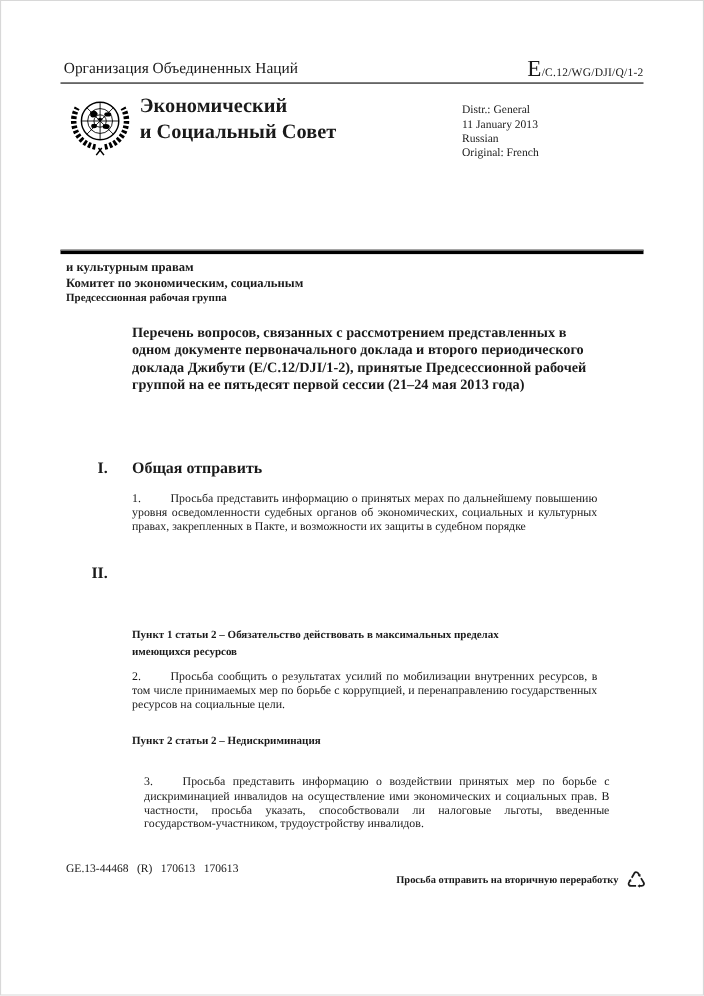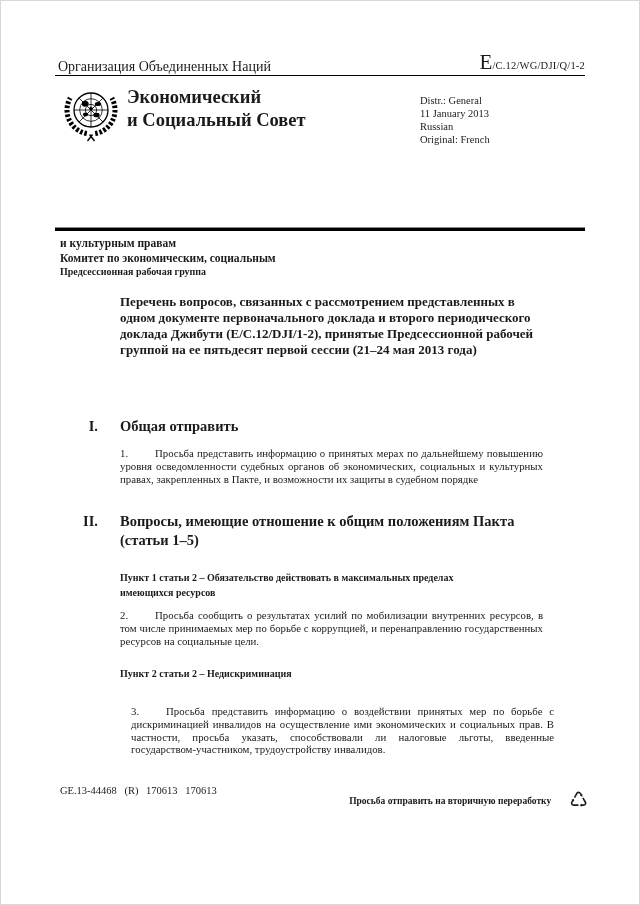--- a/index.html
+++ b/index.html
@@ -5,21 +5,21 @@
   html,body{margin:0;padding:0;}
   body{
     width:640px;height:905px;position:relative;
     background:#ffffff;color:#1a1a1a;
     font-family:"Liberation Serif","DejaVu Serif",serif;
     overflow:hidden;
     box-shadow:inset 0 0 0 1px #d8d8d8;
   }
   .abs{position:absolute;}
   
-  .header-row{left:58px;top:50px;width:527px;display:flex;justify-content:space-between;align-items:flex-end;}
+  .header-row{left:58px;top:50px;width:527px;display:flex;justify-content:space-between;align-items:center;}
   .org-name{font-size:14px;}
   .doc-symbol{font-size:10.5px;letter-spacing:.2px;}
   .doc-symbol .bigE{font-size:21px;}
   .rule-thin{left:55px;top:75px;width:530px;height:1px;background:#000;}
   
   .emblem{left:59px;top:84px;width:64px;height:68px;}
   .council-title{left:127px;top:86px;font-weight:bold;font-size:18.5px;line-height:23px;}
   .distr-block{left:420px;top:94px;font-size:10.5px;line-height:13px;}
   .rule-thick{left:55px;top:227px;width:530px;height:3px;background:#000;border-top:1px solid #888;}
   
@@ -29,21 +29,21 @@
   .doc-title{left:120px;top:294px;width:428px;font-weight:bold;font-size:13px;line-height:16px;}
   
   .section-head{left:68px;display:flex;font-weight:bold;font-size:14.5px;line-height:18.5px;}
   .secnum{width:30px;text-align:right;flex:none;}
   .sectext{margin-left:22px;width:430px;}
   .sub-head{left:120px;width:345px;font-weight:bold;font-size:10px;line-height:15px;}
   .para{left:120px;width:423px;font-size:10.8px;line-height:12.8px;text-align:justify;}
   .pnum{display:inline-block;width:35px;}
   
   .footer-left{left:60px;top:785px;font-size:10.5px;word-spacing:5px;}
-  .footer-right{right:52px;top:790px;display:flex;align-items:center;gap:18px;}
+  .footer-right{right:52px;top:790px;display:flex;align-items:center;gap:7px;}
   .recycle-text{font-weight:bold;font-size:9.5px;}
   .recycle-glyph{font-family:"DejaVu Sans",sans-serif;font-size:21px;line-height:21px;}
 </style>
 </head>
 <body>
 
 <div class="abs header-row">
   <span class="org-name">Организация Объединенных Наций</span>
   <span class="doc-symbol"><span class="bigE">E</span><span>/C.12/WG/DJI/Q/1-2</span></span>
 </div>
@@ -99,21 +99,20 @@
 <div class="abs section-head" style="top:417px;">
   <span class="secnum">I.</span>
   <span class="sectext">Общая отправить</span>
 </div>
 <p class="abs para" style="top:447px;margin:0;">
   <span class="pnum">1.</span><span>Просьба представить информацию о принятых мерах по дальнейшему повышению уровня осведомленности судебных органов об экономических, социальных и культурных правах, закрепленных в Пакте, и возможности их защиты в судебном порядке</span>
 </p>
 
 <div class="abs section-head" style="top:512px;">
   <span class="secnum">II.</span>
-  <span class="sectext">Вопросы, имеющие отношение к общим положениям Пакта (статьи 1–5)</span>
 </div>
 
 <div class="abs sub-head" style="top:570px;">Пункт 1 статьи 2 – Обязательство действовать в максимальных пределах имеющихся ресурсов</div>
 <p class="abs para" style="top:609px;margin:0;">
   <span class="pnum">2.</span><span>Просьба сообщить о результатах усилий по мобилизации внутренних ресурсов, в том числе принимаемых мер по борьбе с коррупцией, и перенаправлению государственных ресурсов на социальные цели.</span>
 </p>
 
 <div class="abs sub-head" style="top:666px;">Пункт 2 статьи 2 – Недискриминация</div>
 <p class="abs para" style="top:694px;margin:11px;">
   <span class="pnum">3.</span><span>Просьба представить информацию о воздействии принятых мер по борьбе с дискриминацией инвалидов на осуществление ими экономических и социальных прав. В частности, просьба указать, способствовали ли налоговые льготы, введенные государством-участником, трудоустройству инвалидов.</span>

